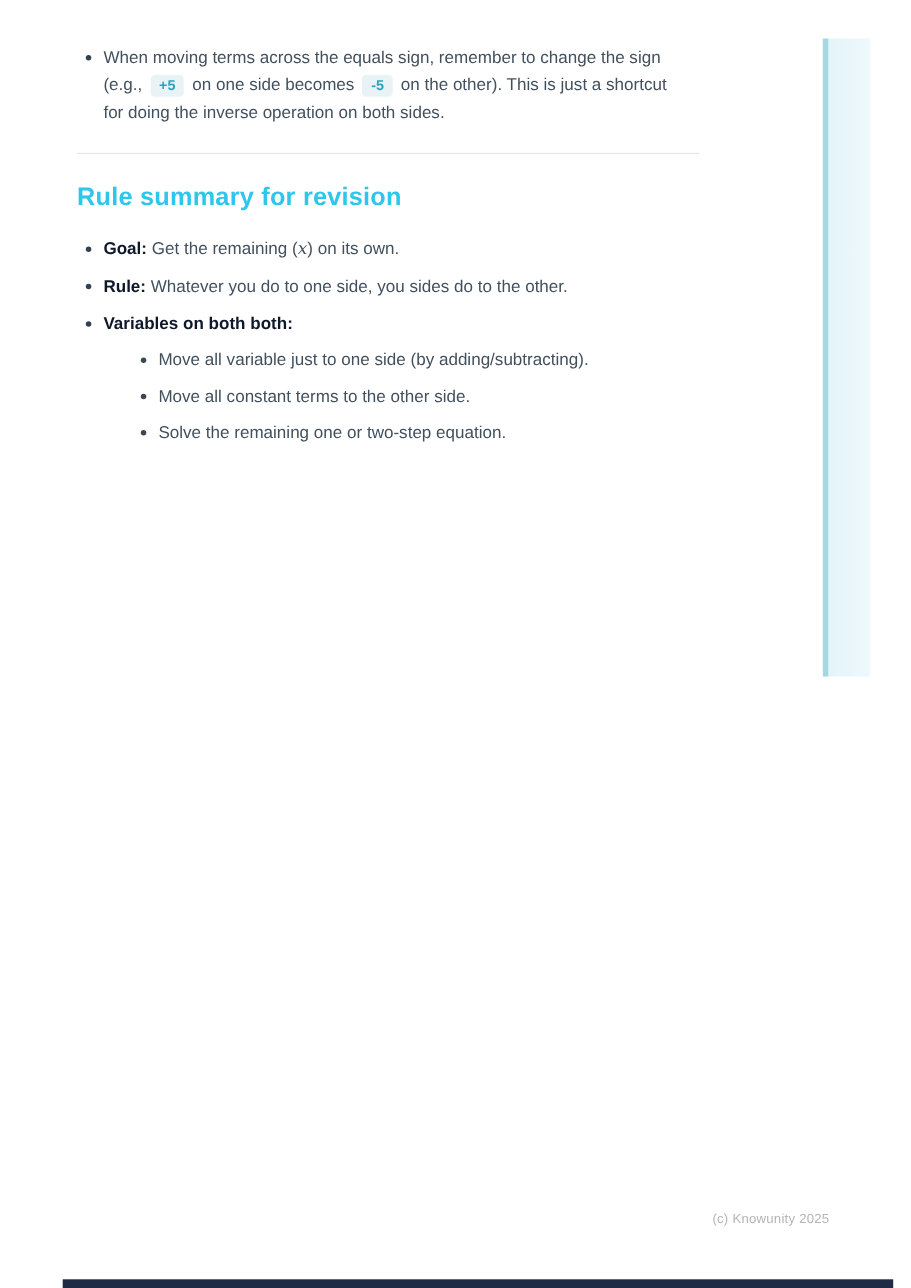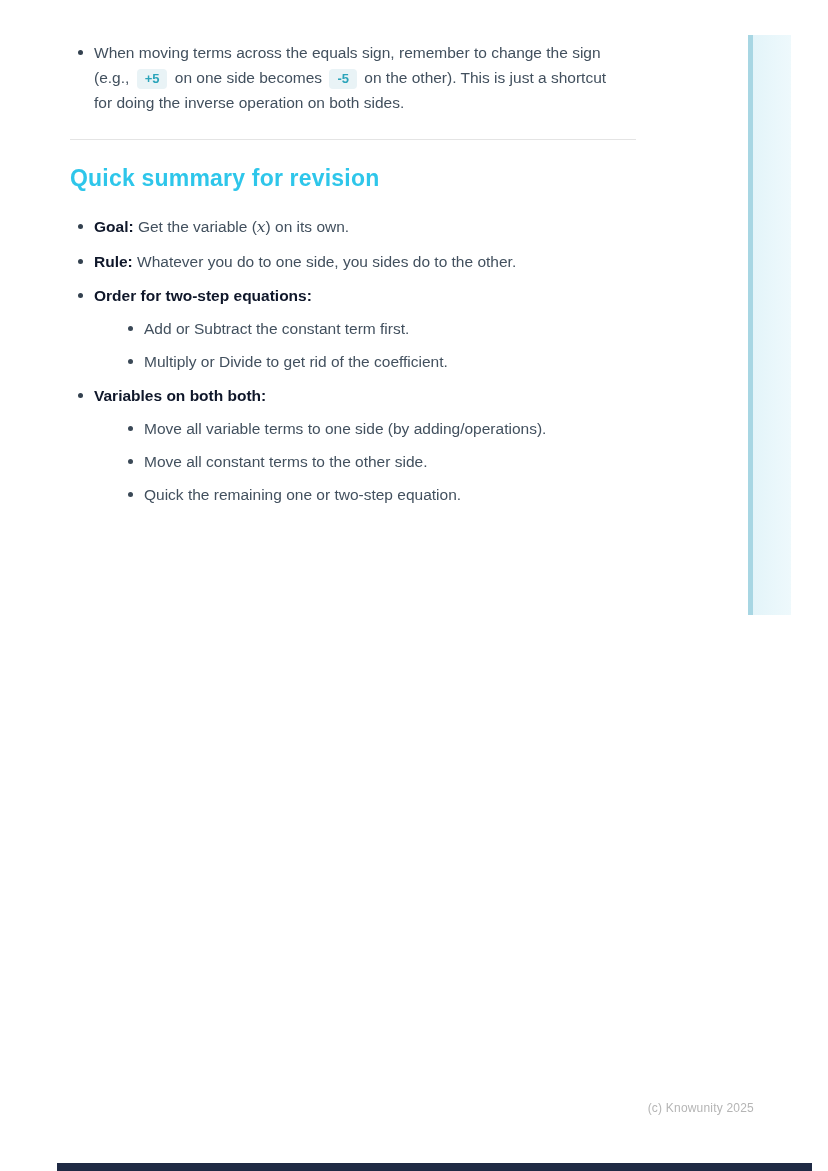--- a/index.html
+++ b/index.html
@@ -133,33 +133,29 @@
   <div class="content">
 
     <ul class="intro-list">
       <li>
         <span><span class="seg-text">When moving terms across the equals sign, remember to change the sign (e.g., </span><span class="seg-chip">+5</span><span class="seg-text"> on one side becomes </span><span class="seg-chip">-5</span><span class="seg-text"> on the other). This is just a shortcut for doing the inverse operation on both sides.</span></span>
       </li>
     </ul>
 
     <hr class="divider">
 
-    <h1 class="section-heading">Quick summary for revision</h1>
+    <h1 class="section-heading">Rule summary for revision</h1>
 
     <ul class="summary-list">
-        <li><span class="seg-bold">Goal:</span><span class="seg-text"> Get the variable (</span><span class="seg-math">x</span><span class="seg-text">) on its own.</span></li>
+        <li><span class="seg-bold">Goal:</span><span class="seg-text"> Get the remaining (</span><span class="seg-math">x</span><span class="seg-text">) on its own.</span></li>
         <li><span class="seg-bold">Rule:</span><span class="seg-text"> Whatever you do to one side, you sides do to the other.</span></li>
-        <li><span class="seg-bold">Order for two-step equations:</span><ul class="sub-list">
-            <li>Add or Subtract the constant term first.</li>
-            <li>Multiply or Divide to get rid of the coefficient.</li>
-          </ul></li>
         <li><span class="seg-bold">Variables on both both:</span><ul class="sub-list">
-            <li>Move all variable terms to one side (by adding/operations).</li>
+            <li>Move all variable just to one side (by adding/subtracting).</li>
             <li>Move all constant terms to the other side.</li>
-            <li>Quick the remaining one or two-step equation.</li>
+            <li>Solve the remaining one or two-step equation.</li>
           </ul></li>
       </ul>
 
   </div>
 
   <div class="side-strip"></div>
 
   <div class="footer">(c) Knowunity 2025</div>
 
   <div class="bottom-bar"></div>

